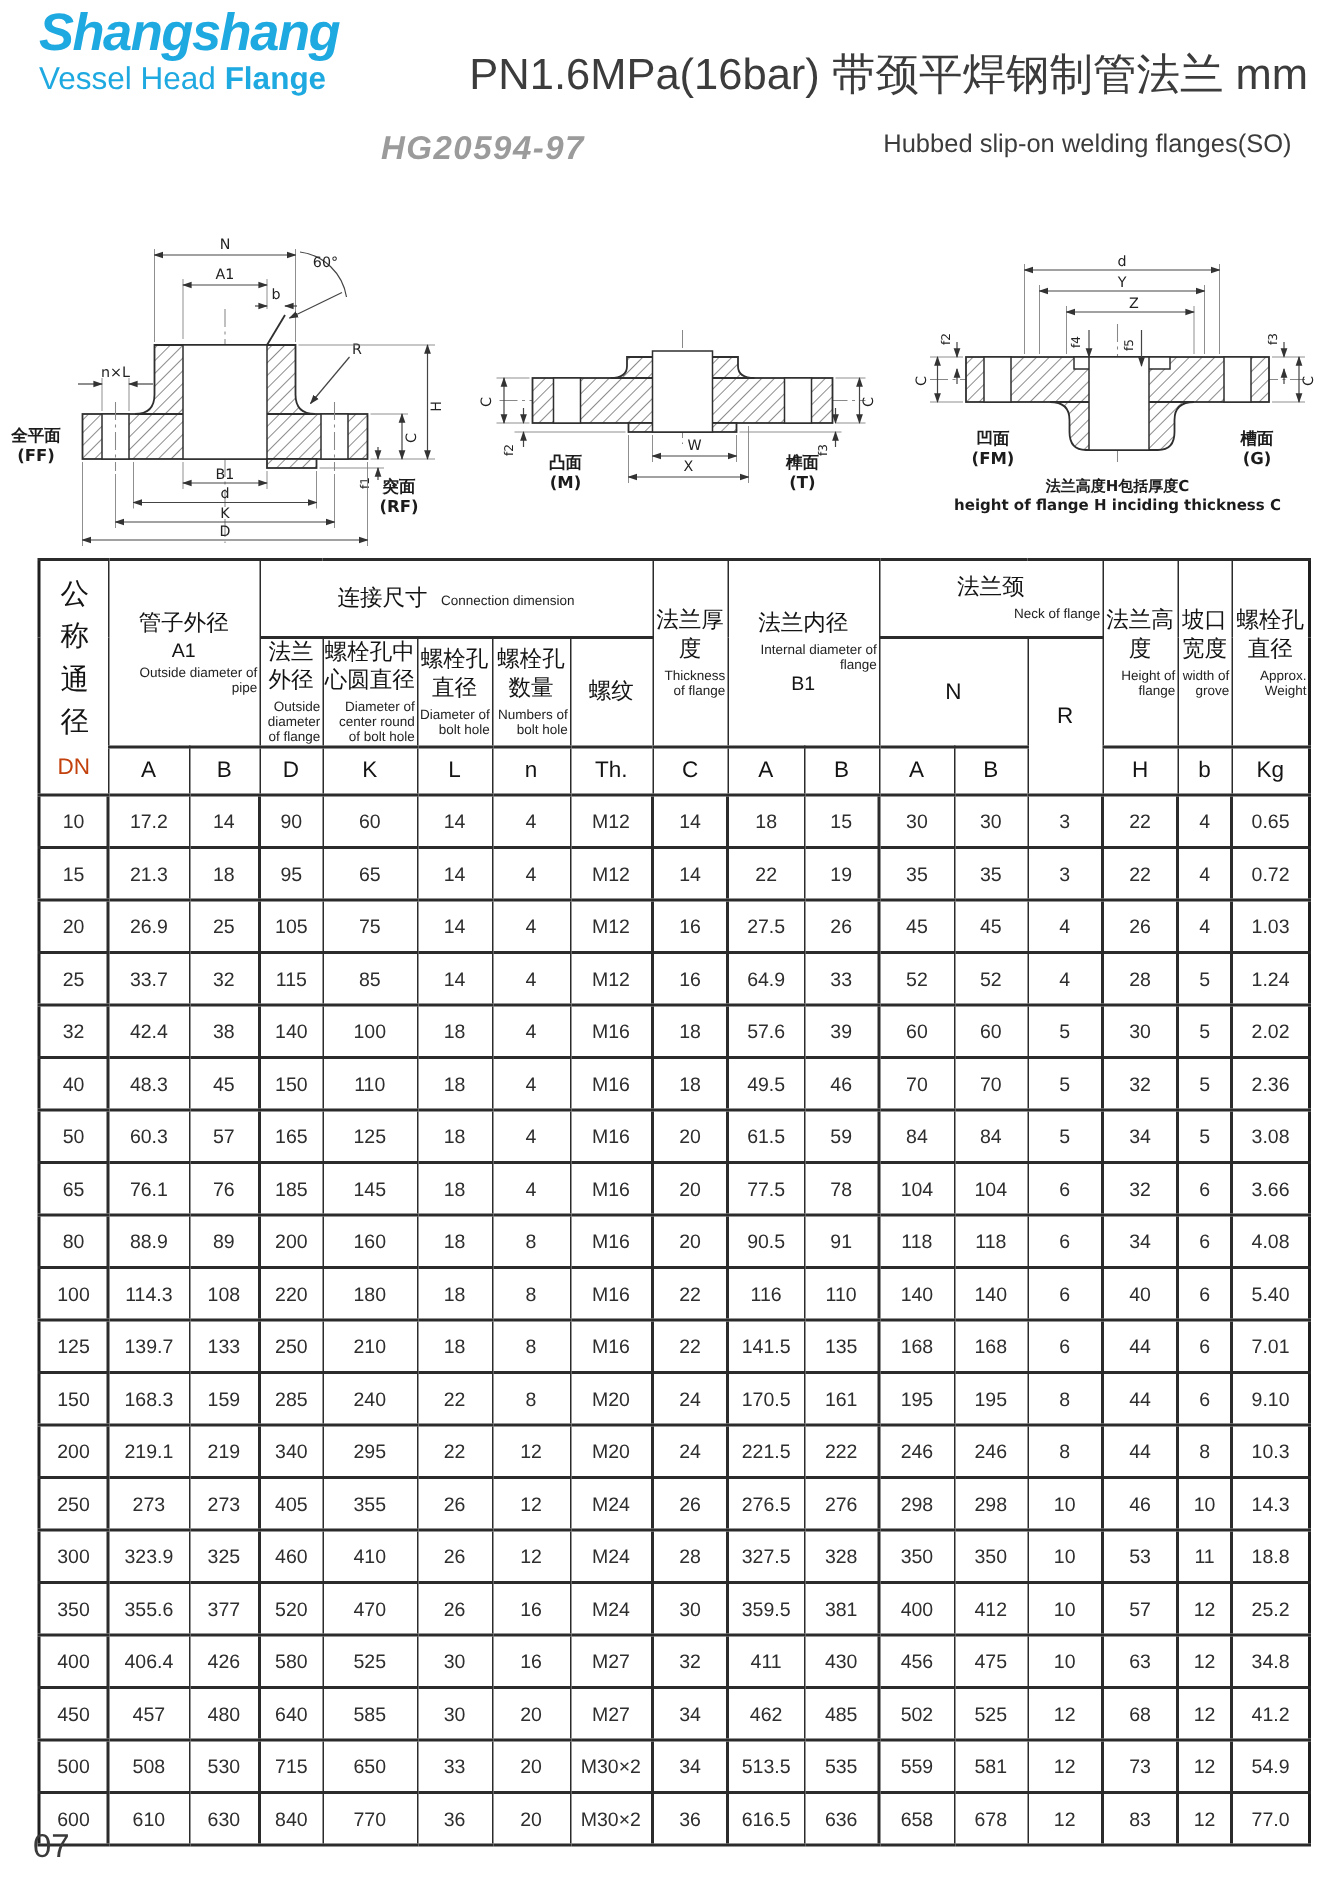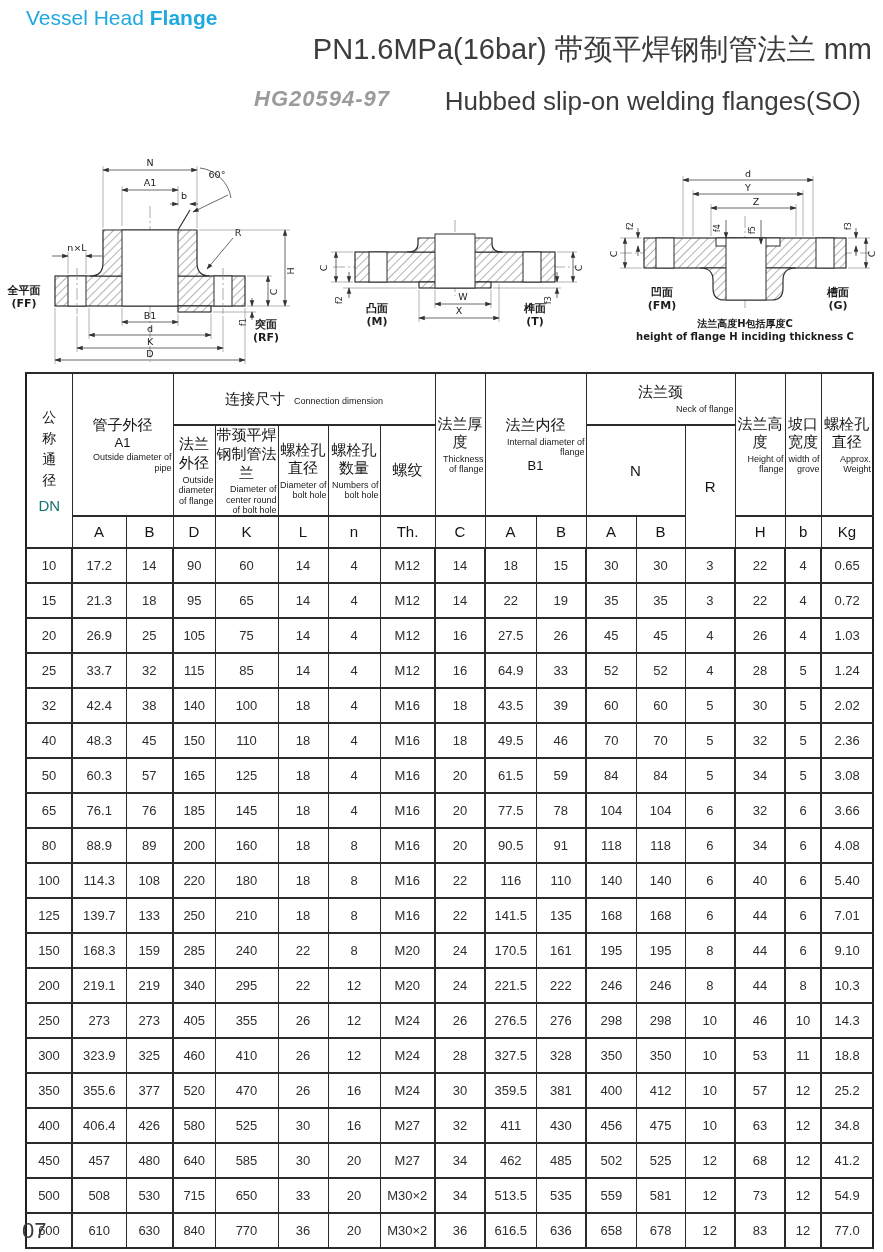--- a/index.html
+++ b/index.html
@@ -10,21 +10,21 @@
   }
   
   .logo { position:absolute; left:26px; top:4px; line-height:1; }
   .logo-main { font-size:35px; font-weight:bold; font-style:italic; letter-spacing:-1px; }
   .logo-sub { font-size:21px; margin-top:3px; letter-spacing:0; }
   .logo-sub b { font-weight:bold; }
   .page-title { position:absolute; left:242px; top:30px; width:630px; text-align:right;
     font-size:29px; color:#3c3c3c; letter-spacing:0; white-space:nowrap; }
   .std-code { position:absolute; left:254px; top:86px; font-size:22px; font-weight:bold;
     font-style:italic; color:#9b9b9b; letter-spacing:1px; }
-  .subtitle-en { position:absolute; right:22px; top:86px; font-size:26px; color:#3c3c3c; }
+  .subtitle-en { position:absolute; right:22px; top:86px; font-size:17px; color:#3c3c3c; }
   
   .drw { position:absolute; }
   .t  { font-family:"DejaVu Sans",sans-serif; font-size:9.5px; fill:#222; }
   .ts { font-family:"DejaVu Sans",sans-serif; font-size:8px; fill:#222; }
   .tc { font-family:"DejaVu Sans",sans-serif; font-size:11px; fill:#1c1c1c; font-weight:bold; }
   .cap { font-family:"DejaVu Sans",sans-serif; font-size:10px; fill:#1c1c1c; font-weight:bold; }
   .out { stroke:#2f2f2f; stroke-width:1.2; }
   .wht { fill:#ffffff; stroke:#2f2f2f; stroke-width:1; }
   .dim { stroke:#444; stroke-width:0.8; fill:none; }
   .ext { stroke:#777; stroke-width:0.55; fill:none; }
@@ -44,30 +44,31 @@
   .spec-table tbody td:nth-child(12), .spec-table tbody td:nth-child(15),
   .spec-table tbody td:nth-child(16), .spec-table tbody td:nth-child(17)
   { border-left-width:2px; }
   .h-cn { font-size:15px; color:#141414; line-height:1.25; }
   .h-sub { font-size:13px; color:#141414; line-height:1.2; }
   .h-en { font-size:9px; color:#222; line-height:1.15; margin-top:2px;text-align:right; }
   .h-letter { font-size:15px; color:#141414; }
   .row-letters th { height:32px; }
   .row-grp th { height:52px; }
   .row-sub th { height:62px; }
-  .dn-wrap { width:18px; margin:0 auto; font-size:14px; line-height:1.5;
+  .dn-wrap { width:18px; margin:0 auto; font-size:19px; line-height:1.5;
     word-break:break-all; color:#141414; }
-  .dn-letter { font-size:15px; margin-top:6px; color:#0f766e; }
+  .dn-letter { font-size:15px; margin-top:6px; color:#c2410c; }
   
   .page-num { position:absolute; left:22px; top:1218px; font-size:22px; color:#3a3a3a; }
 </style>
 </head>
 <body>
 
 <div class="logo" style="color:#1FA9E1">
+  <div class="logo-main">Shangshang</div>
   <div class="logo-sub"><span>Vessel Head </span><b>Flange</b></div>
 </div>
 <div class="page-title">PN1.6MPa(16bar) 带颈平焊钢制管法兰  mm</div>
 <div class="std-code">HG20594-97</div>
 <div class="subtitle-en">Hubbed slip-on welding flanges(SO)</div>
 
 <svg class="drw" style="left:0;top:148px" width="300" height="217" viewBox="0 0 300 217">
   <defs>
     <pattern id="h1" width="6" height="6" patternTransform="rotate(45)" patternUnits="userSpaceOnUse">
       <rect width="6" height="6" fill="#fff"></rect>
@@ -316,21 +317,21 @@
         <div class="h-cn">螺栓孔直径</div>
         <div class="h-en">Approx. Weight</div>
       </th>
     </tr>
     <tr class="row-sub">
       <th>
         <div class="h-cn">法兰外径</div>
         <div class="h-en">Outside diameter of flange</div>
       </th>
       <th>
-        <div class="h-cn">带颈平焊钢制管法兰</div>
+        <div class="h-cn">螺栓孔中心圆直径</div>
         <div class="h-en">Diameter of center round of bolt hole</div>
       </th>
       <th>
         <div class="h-cn">螺栓孔直径</div>
         <div class="h-en">Diameter of bolt hole</div>
       </th>
       <th>
         <div class="h-cn">螺栓孔数量</div>
         <div class="h-en">Numbers of bolt hole</div>
       </th>
@@ -442,21 +443,21 @@
       <tr>
         <td>32</td>
         <td>42.4</td>
         <td>38</td>
         <td>140</td>
         <td>100</td>
         <td>18</td>
         <td>4</td>
         <td>M16</td>
         <td>18</td>
-        <td>43.5</td>
+        <td>57.6</td>
         <td>39</td>
         <td>60</td>
         <td>60</td>
         <td>5</td>
         <td>30</td>
         <td>5</td>
         <td>2.02</td>
       </tr>
       <tr>
         <td>40</td>

